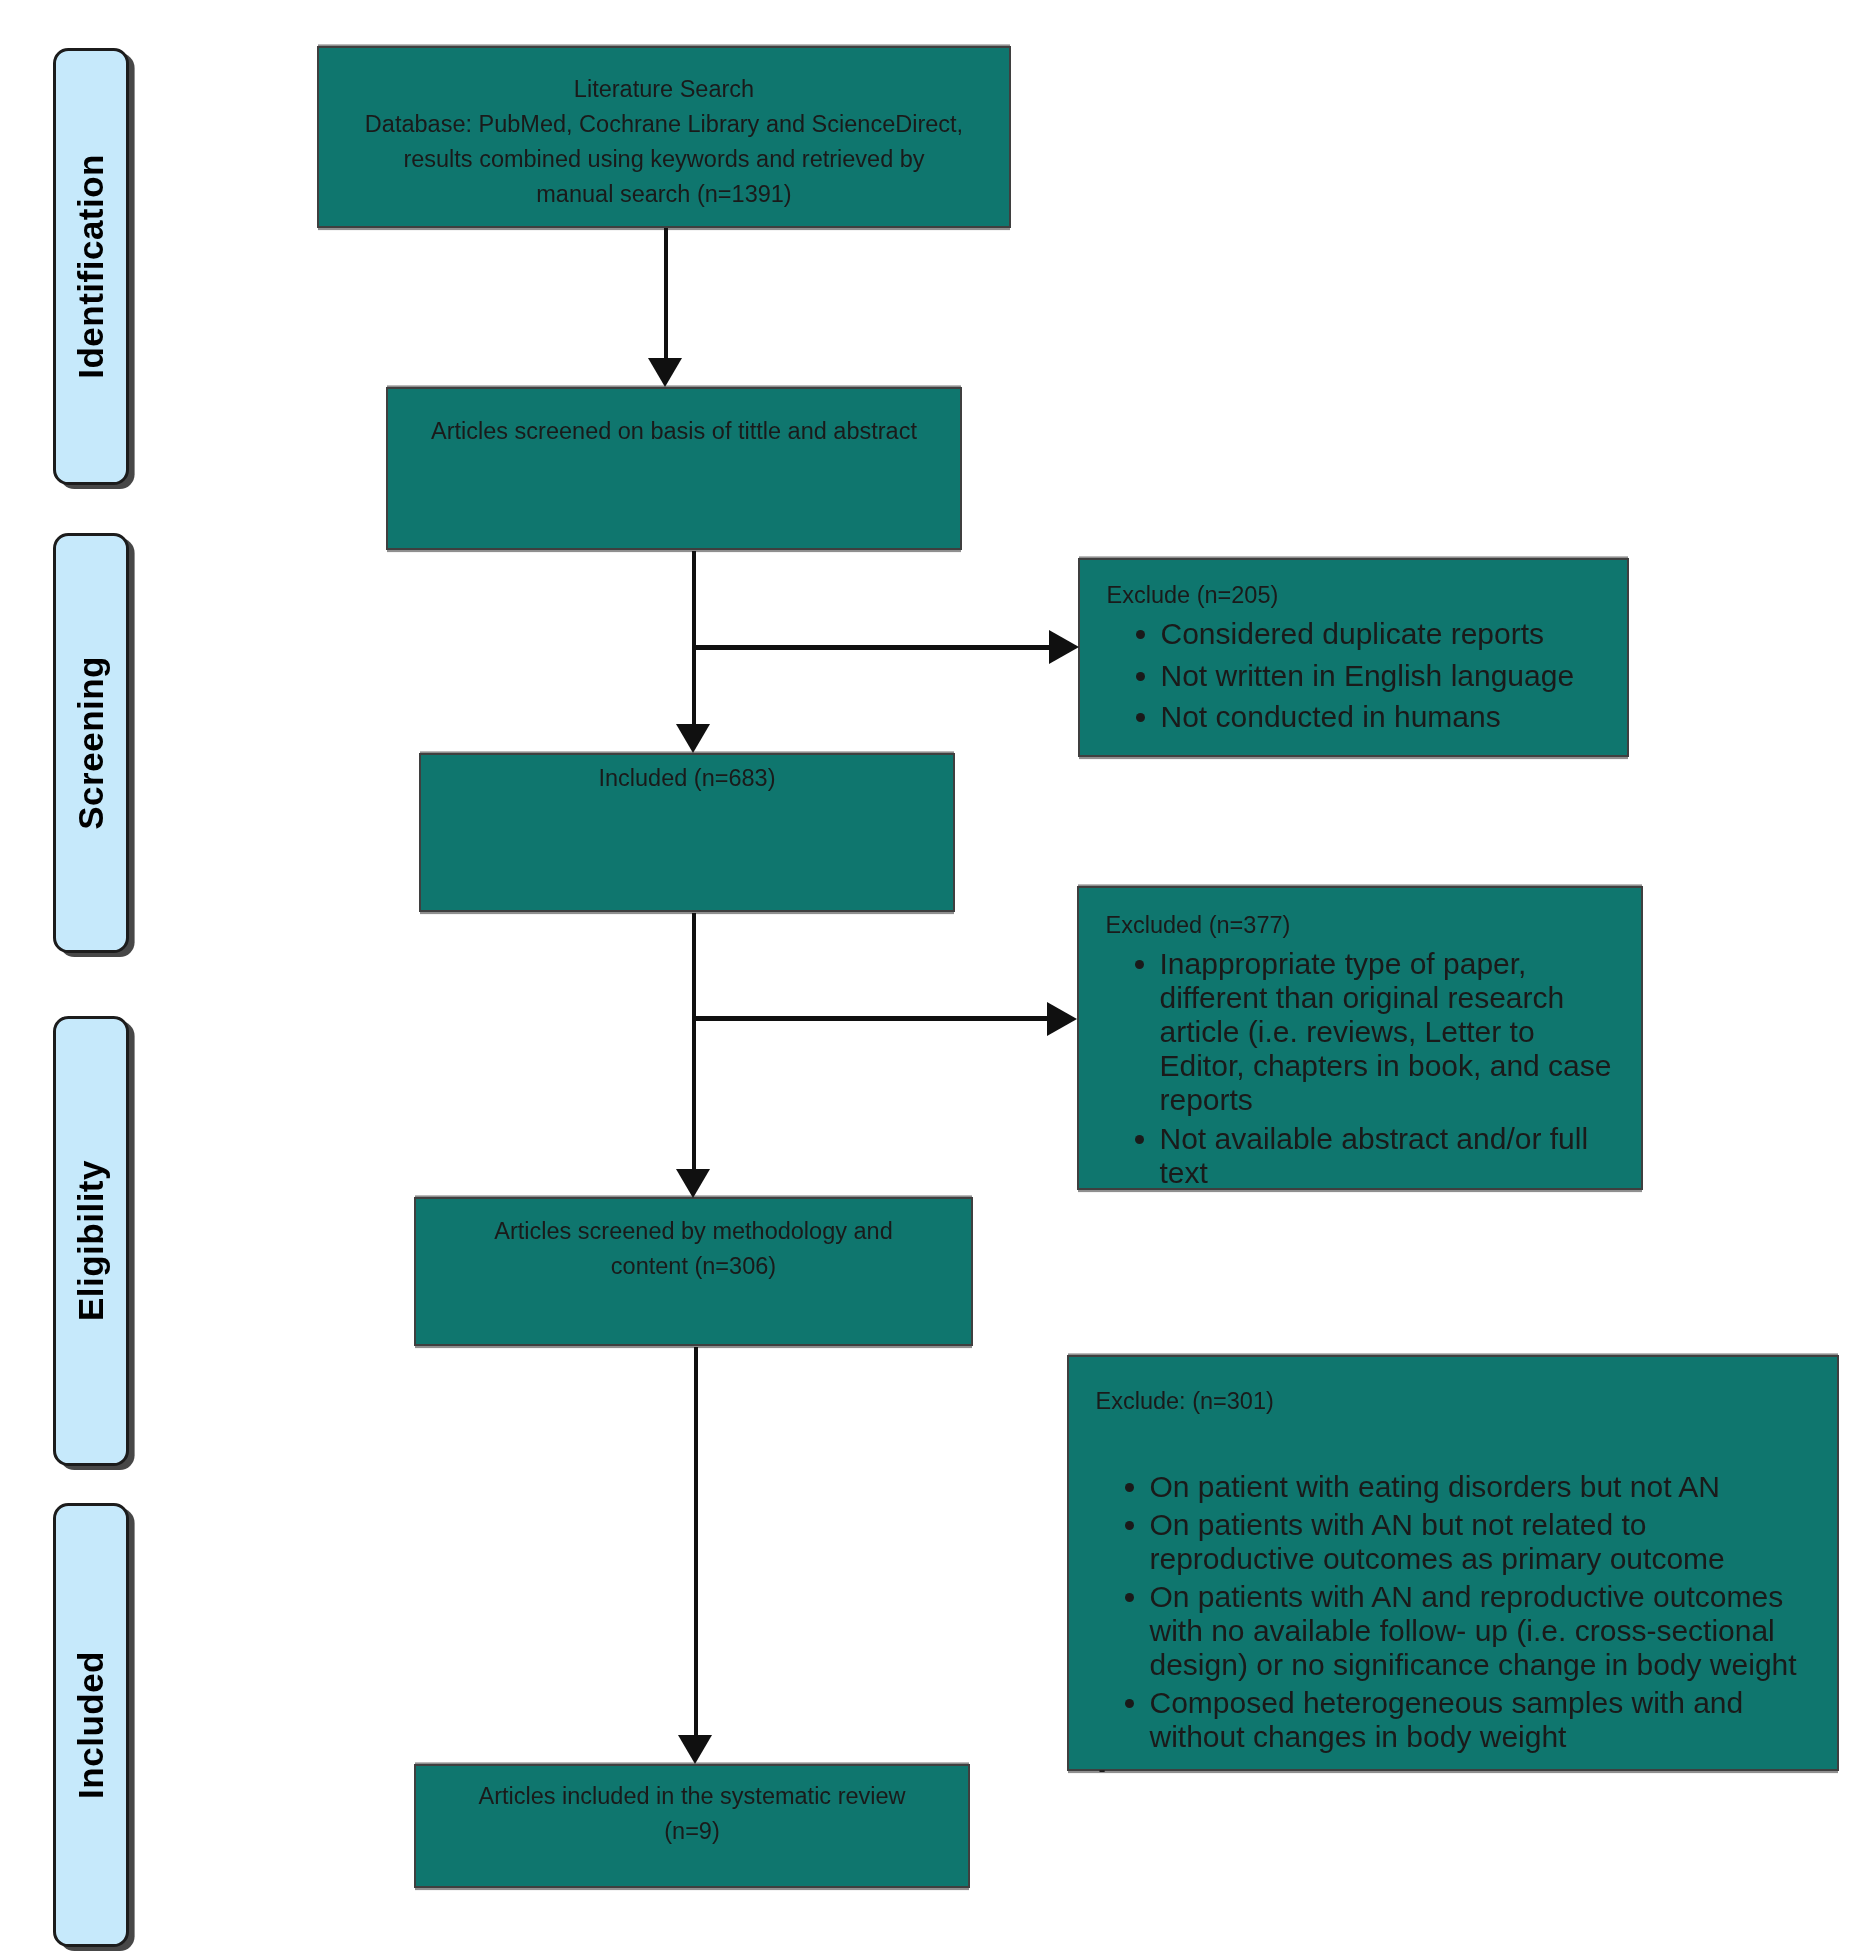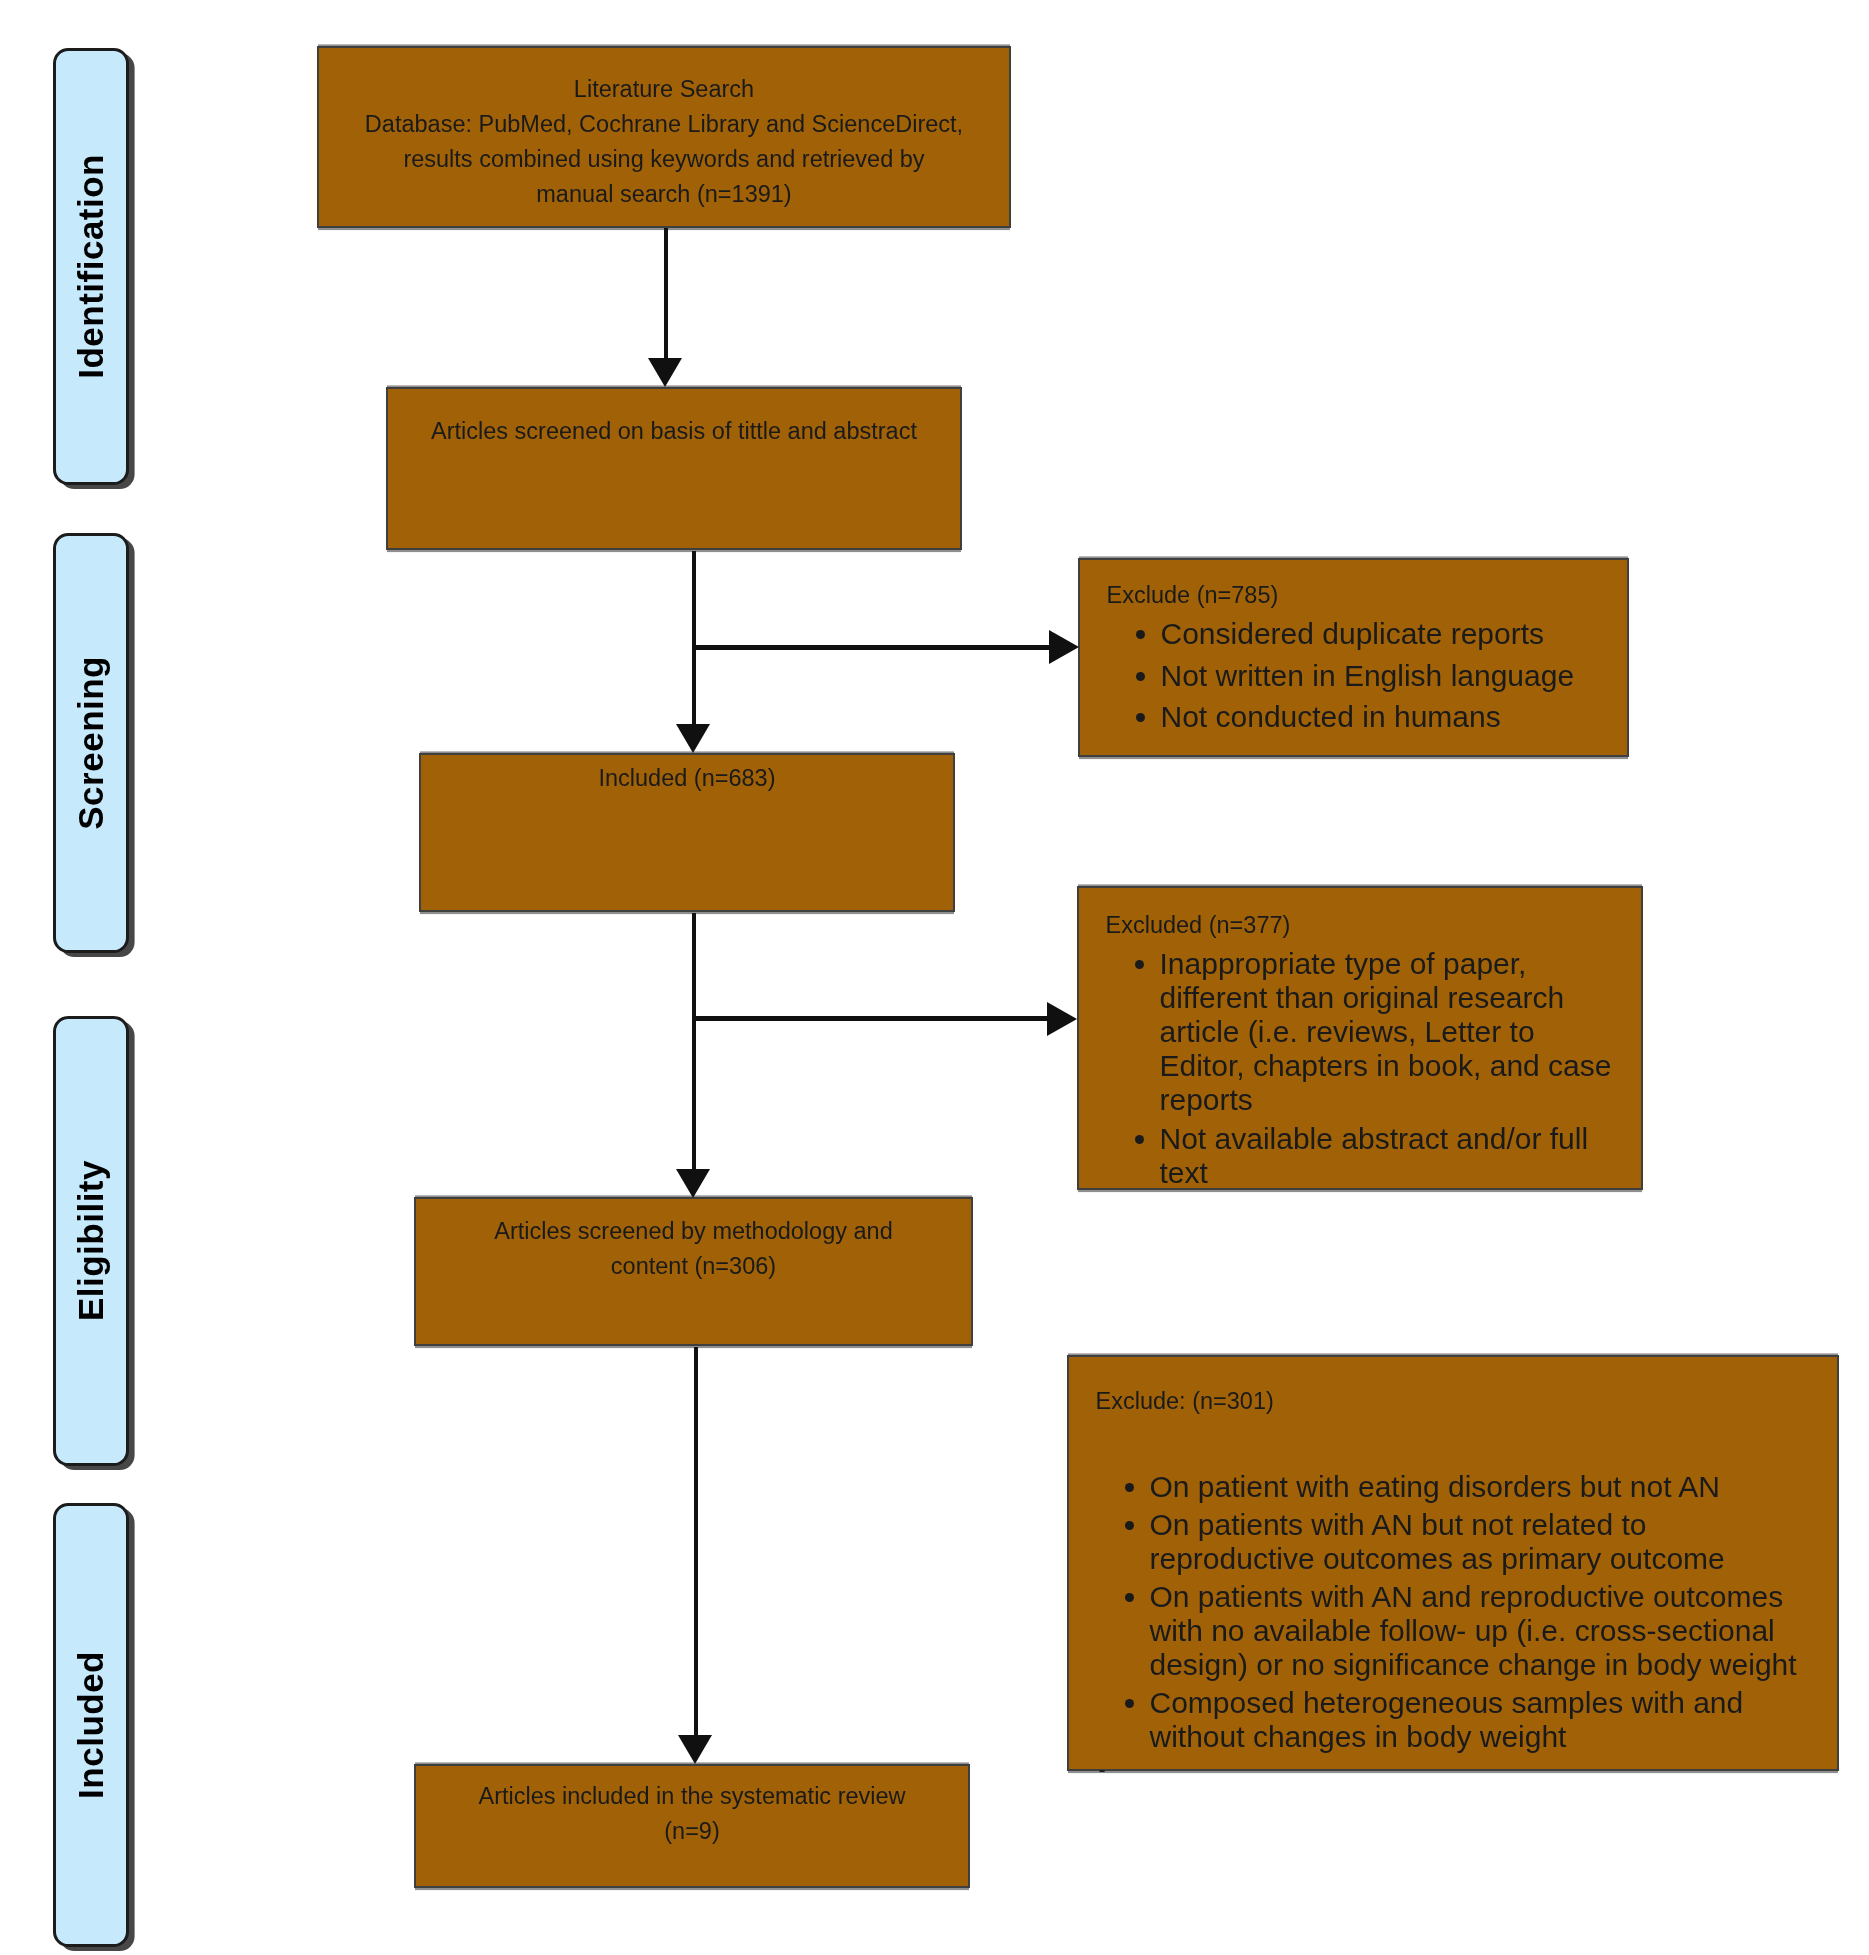--- a/index.html
+++ b/index.html
@@ -6,21 +6,21 @@
   body{width:1870px;height:1955px;position:relative;font-family:"Liberation Sans",sans-serif;color:#1a1a1a;}
   .canvas{position:absolute;left:0;top:0;width:1870px;height:1955px;background:#ffffff;overflow:hidden;}
 
   
   .stage{position:absolute;left:53px;width:70px;background:#c6e9fb;border:3.1px solid #1c1c1c;
          border-radius:15.3px;box-shadow:6.1px 4.6px 0 -0.5px #474747;display:flex;align-items:center;justify-content:center;}
   .stage .vlabel{writing-mode:vertical-rl;transform:rotate(180deg);font-weight:bold;font-size:35px;
                  letter-spacing:0.5px;color:#000;white-space:nowrap;}
 
   
-  .fbox{position:absolute;background:#a16207;border:2.6px solid #3f3f3f;box-sizing:border-box;
+  .fbox{position:absolute;background:#0f766e;border:2.6px solid #3f3f3f;box-sizing:border-box;
         box-shadow:0 3.1px 0 -1px #8f8f8f, 0 -2.6px 0 -1px #8f8f8f;}
   .fbox .line{font-size:23.5px;line-height:35px;text-align:center;white-space:nowrap;}
   .padded-top{padding-top:23.5px;}
 
   
   .xtitle{font-size:23.5px;line-height:34px;}
   .xlist{margin:5.1px 0 0 0;padding-left:54px;}
   .xlist li{font-size:30px;line-height:34px;margin-bottom:7.1px;}
   .tight li{margin-bottom:4.1px;}
   .xgap{height:47px;}
@@ -57,21 +57,21 @@
     <div class="line">Database: PubMed, Cochrane Library and ScienceDirect,</div>
     <div class="line">results combined using keywords and retrieved by</div>
     <div class="line">manual search (n=1391)</div>
   </div>
 
   <div class="fbox" style="left:386px;top:387px;width:576px;height:163px;padding-top:24.5px;">
     <div class="line">Articles screened on basis of tittle and abstract</div>
   </div>
 
   <div class="fbox" style="left:1078px;top:558px;width:551px;height:199px;padding:18.4px 20.4px 0 26.5px;">
-    <div class="xtitle">Exclude (n=785)</div>
+    <div class="xtitle">Exclude (n=205)</div>
     <ul class="xlist">
       <li>Considered duplicate reports</li>
       <li>Not written in English language</li>
       <li>Not conducted in humans</li>
     </ul>
   </div>
 
   <div class="fbox" style="left:419px;top:753px;width:536px;height:159px;padding-top:6px;">
     <div class="line">Included (n=683)</div>
   </div>

